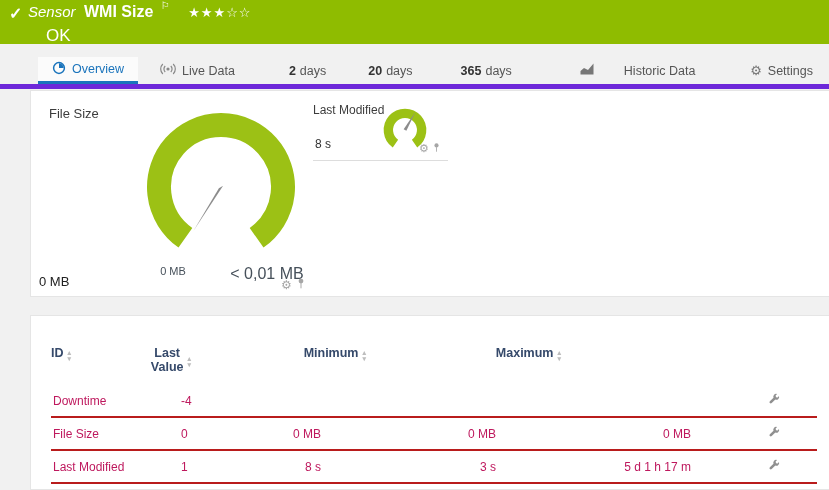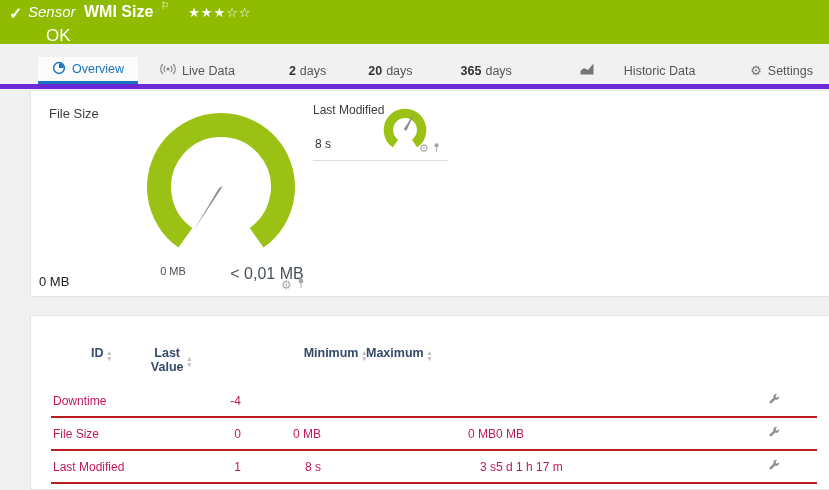--- a/index.html
+++ b/index.html
@@ -51,24 +51,24 @@
   .lm-value { position:absolute; left:2px; top:34px; font-size:12px; color:#333; }
   .lm-gauge { position:absolute; left:66px; top:2px; width:52px; height:52px; }
   .lm-icons { position:absolute; left:106px; top:36px; display:flex; align-items:center; gap:4px; }
   .lm-icons .gear-glyph { font-size:11px; }
   
   .thead { position:absolute; top:30px; left:20px; right:12px; display:flex; align-items:flex-start;
            font-weight:bold; font-size:12.5px; color:#35496a; }
   .tbody { position:absolute; top:69px; left:20px; right:12px; }
   .trow { display:flex; align-items:center; height:33px; border-bottom:2px solid #b91c1c; font-size:12px; color:#be185d; cursor:pointer; }
   .c-channel { width:130px; padding-left:2px; text-align:left; }
-  .c-id { width:60px; text-align:right; }
+  .c-id { width:60px; text-align:left; }
   .c-last { width:80px; text-align:right; }
   .c-min { width:175px; text-align:right; }
-  .c-max { width:195px; }
+  .c-max { width:195px; text-align:right; }
   .c-act { flex:1; text-align:right; padding-right:36px; }
   .sort { display:inline-flex; flex-direction:column; font-size:7px; line-height:6px; color:#bdbdbd;
           margin-left:4px; vertical-align:middle; position:relative; top:2px; cursor:pointer; }
   .caret { font-size:9px; color:#35496a; margin-left:5px; cursor:pointer; }
   .h-last { display:flex; justify-content:flex-end; align-items:center; width:80px; }
   .h-last .stack { text-align:center; line-height:14px; }
   .h-last .stack span { display:block; }
   .wrench { cursor:pointer; display:inline-block; }
 </style>
 </head>

